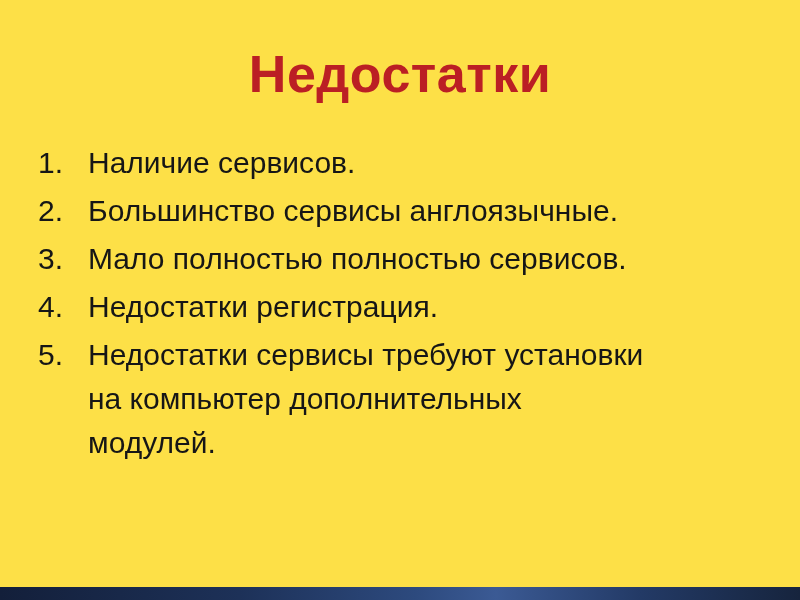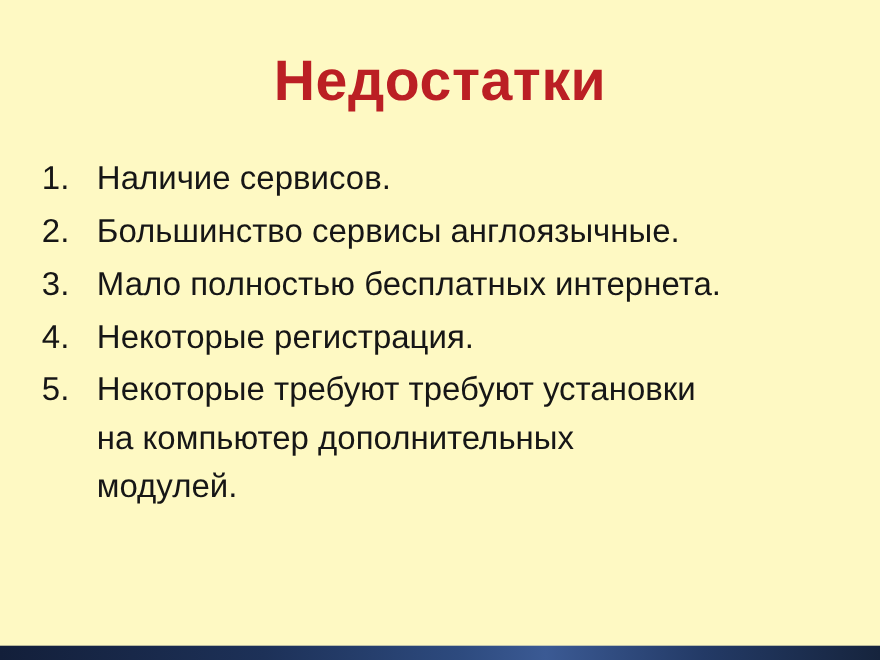--- a/index.html
+++ b/index.html
@@ -4,21 +4,21 @@
 <style>
   html, body {
     margin: 0;
     padding: 0;
     background: #ffffff;
   }
   .slide {
     position: relative;
     width: 800px;
     height: 600px;
-    background: #fef9c3;
+    background: #fde047;
     overflow: hidden;
     font-family: "Liberation Sans", "DejaVu Sans", sans-serif;
   }
   .slide-title {
     margin: 0;
     position: absolute;
     top: 44px;
     left: 0;
     width: 800px;
     text-align: center;
@@ -80,29 +80,29 @@
     <li>
       <span class="item-number">1.</span>
       <span class="item-text">Наличие сервисов.</span>
     </li>
     <li>
       <span class="item-number">2.</span>
       <span class="item-text">Большинство сервисы англоязычные.</span>
     </li>
     <li>
       <span class="item-number">3.</span>
-      <span class="item-text">Мало полностью бесплатных интернета.</span>
+      <span class="item-text">Мало полностью полностью сервисов.</span>
     </li>
     <li>
       <span class="item-number">4.</span>
-      <span class="item-text">Некоторые регистрация.</span>
+      <span class="item-text">Недостатки регистрация.</span>
     </li>
     <li>
       <span class="item-number">5.</span>
-      <span class="item-text">Некоторые требуют требуют установки
+      <span class="item-text">Недостатки сервисы требуют установки
 на компьютер дополнительных
 модулей.</span>
     </li>
   </ol>
 
   <div class="footer-bar"></div>
 
 </div>
 
 </body></html>

